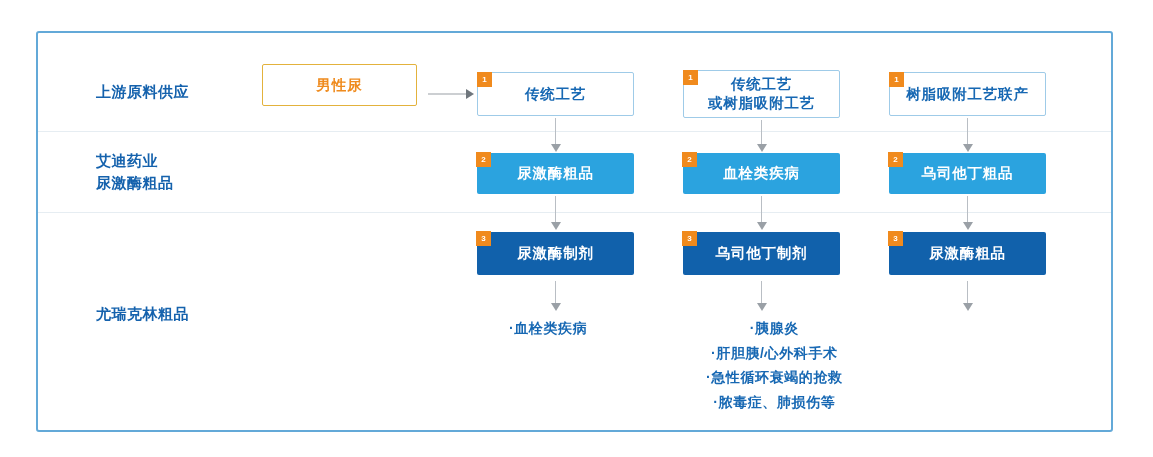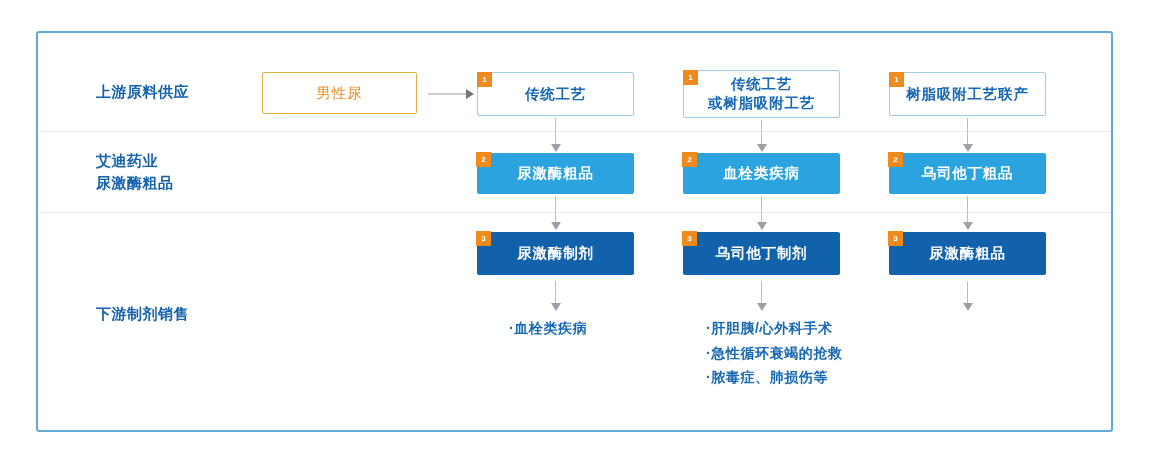--- a/index.html
+++ b/index.html
@@ -51,33 +51,33 @@
     white-space: pre-line;
   }
   .row-label.r1 { left: 96px; top: 81px; }
   .row-label.r2 { left: 96px; top: 150px; }
   .row-label.r3 { left: 96px; top: 303px; }
 
   
   .src-box {
     position: absolute;
     left: 262px;
-    top: 72px;
+    top: 64px;
     width: 155px;
     height: 42px;
     border: 1.5px solid #e3b23c;
     border-radius: 2px;
     box-sizing: border-box;
     background: #ffffff;
     display: flex;
     align-items: center;
     justify-content: center;
     color: #ef8b1e;
     font-size: 14.5px;
-    font-weight: normal;
+    font-weight: bold;
     letter-spacing: 1px;
   }
 
   
   .h-arrow {
     position: absolute;
     left: 428px;
     top: 86px;
     width: 46px;
     height: 16px;
@@ -157,37 +157,38 @@
 
   
   .ind-list {
     position: absolute;
     color: #1768b3;
     font-size: 14px;
     font-weight: bold;
     line-height: 1.75;
     letter-spacing: 0.6px;
     white-space: nowrap;
+    text-align: center;
   }
   .ind-list .ind-item { display: block; }
 </style>
 </head>
 <body>
 
 <div id="stage">
 
   <div class="frame"></div>
 
   <div class="divider d1"></div>
   <div class="divider d2"></div>
 
   <div class="row-label r1">上游原料供应</div>
   <div class="row-label r2">艾迪药业
 尿激酶粗品</div>
-  <div class="row-label r3">下游制剂销售</div>
+  <div class="row-label r3">尤瑞克林粗品</div>
 
   <div class="src-box">男性尿</div>
 
   <div class="h-arrow">
     <svg width="46" height="16" viewBox="0 0 46 16">
       <line x1="0" y1="8" x2="38" y2="8" stroke="#9aa0a6" stroke-width="1.2"></line>
       <polygon points="38,3 46,8 38,13" fill="#6f767d"></polygon>
     </svg>
   </div>
 
@@ -250,20 +251,21 @@
     <span class="badge">3</span>
     <span>乌司他丁制剂</span>
   </div>
 
   <div class="v-arrow" style="left:755px; top:281px; height:30px;">
     <span class="stem" style="height:22px;"></span>
     <span class="head" style="top:22px;"></span>
   </div>
 
   <div class="ind-list" style="left:706px; top:316px;">
+    <span class="ind-item">·胰腺炎</span>
     <span class="ind-item">·肝胆胰/心外科手术</span>
     <span class="ind-item">·急性循环衰竭的抢救</span>
     <span class="ind-item">·脓毒症、肺损伤等</span>
   </div>
 
   <div class="node tier1" style="left:889px; top:72px; width:157px; height:44px;">
     <span class="badge">1</span>
     <span>树脂吸附工艺联产</span>
   </div>
 

